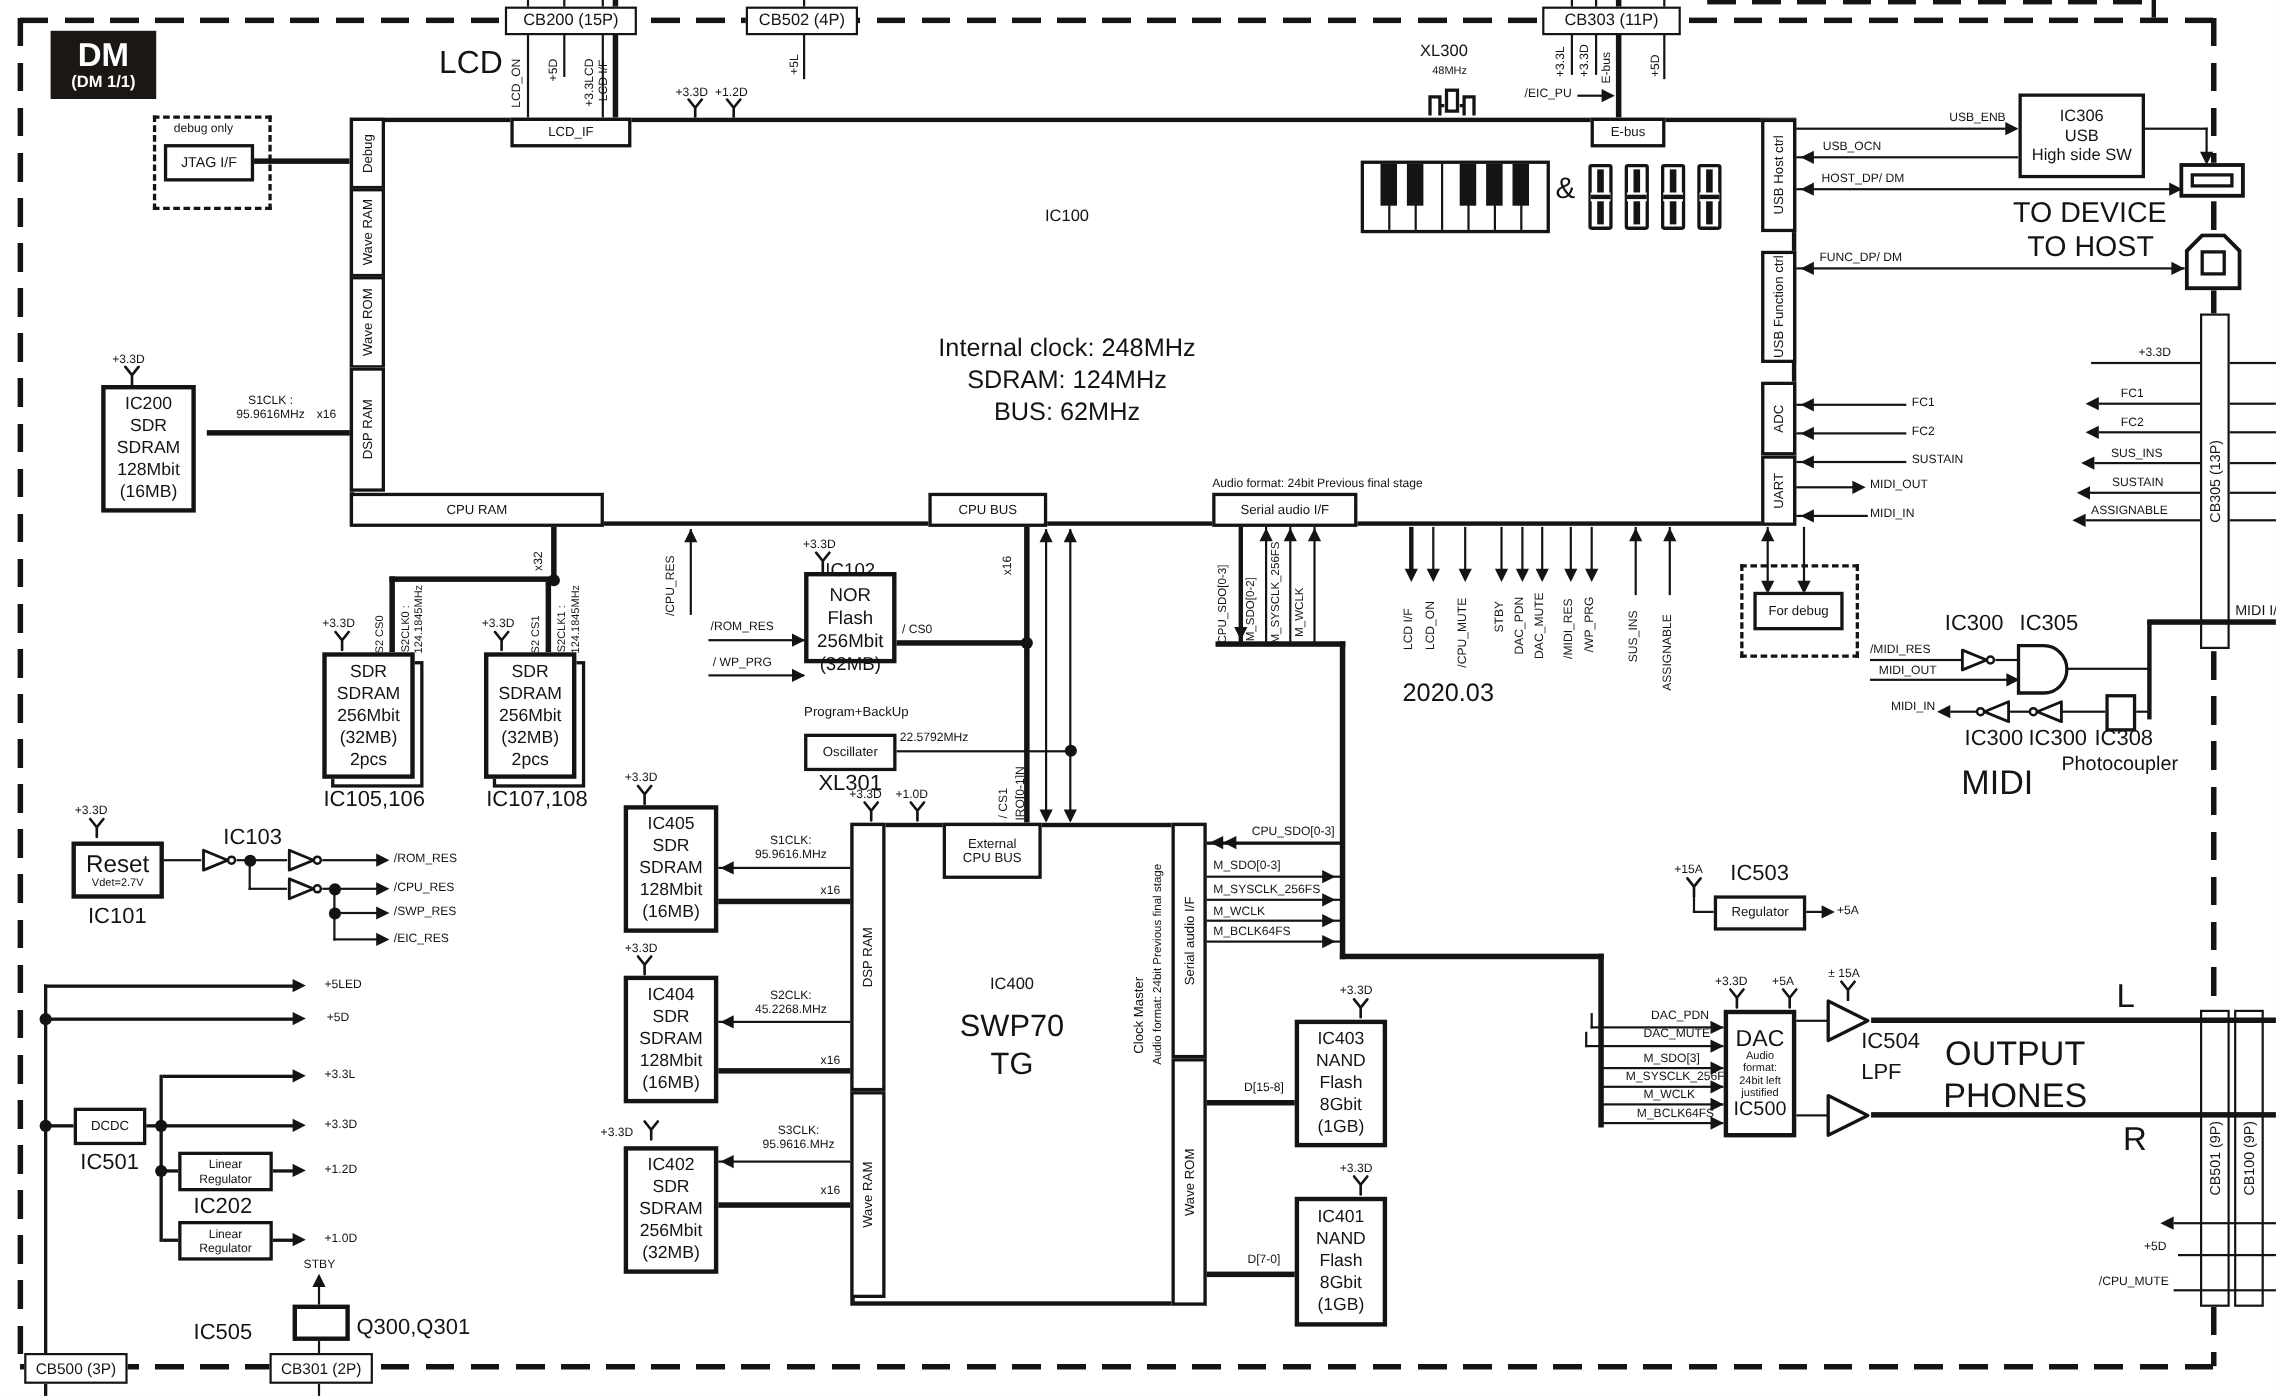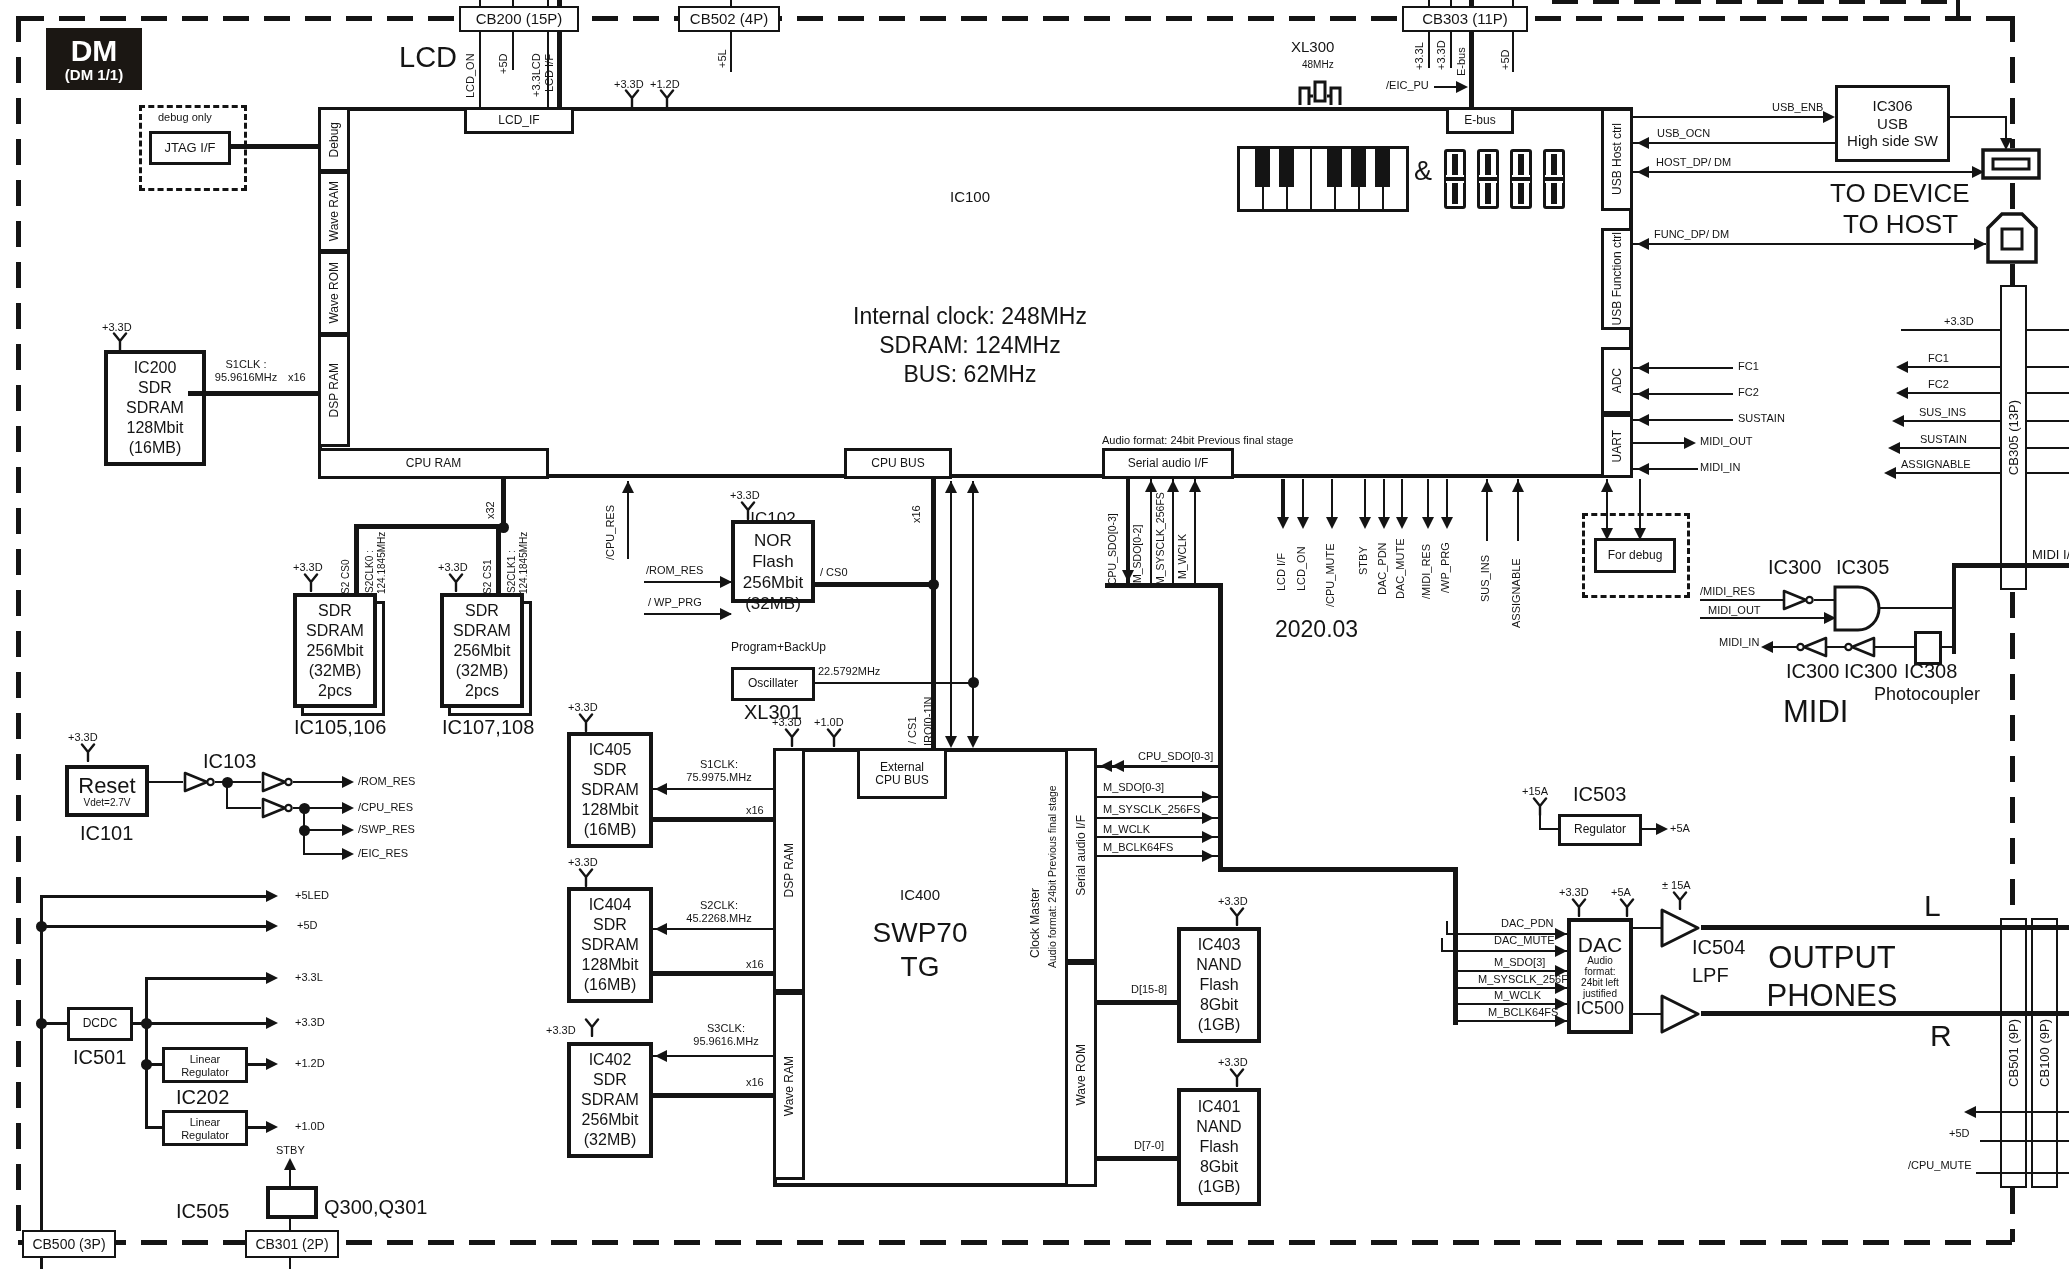--- a/index.html
+++ b/index.html
@@ -344,21 +344,21 @@
   <div class="au" style="left:1601px;top:480px"></div>
   <div class="ad" style="left:1601px;top:528px"></div>
   <div class="ad" style="left:1634px;top:528px"></div>
   <div class="dbox" style="left:1582px;top:513px;width:108px;height:85px"></div>
   <div class="b t c s12" style="left:1594px;top:538px;width:82px;height:35px;line-height:28px">For debug</div>
 
   <div class="t s11" style="left:102px;top:321px">+3.3D</div>
   <svg class="ic" viewBox="0 0 16 19" style="left:112px;top:332px;width:16px;height:19px">
       <use href="#s-pwr"></use>
     </svg>
-  <div class="blk" style="left:104px;top:350px;width:102px;height:116px">IC200
+  <div class="blk" style="left:92px;top:350px;width:86px;height:116px">IC200
 SDR
 SDRAM
 128Mbit
 (16MB)</div>
   <div class="t c s11" style="left:208px;top:358px;width:76px">S1CLK :
 95.9616MHz</div>
   <div class="t s11" style="left:288px;top:371px">x16</div>
   <div class="w" style="left:188px;top:391px;width:130px;height:5px"></div>
 
   <div class="w" style="left:501px;top:479px;width:5px;height:50px"></div>
@@ -554,21 +554,21 @@
   <div class="t s11" style="left:568px;top:701px">+3.3D</div>
   <svg class="ic" viewBox="0 0 16 19" style="left:578px;top:713px;width:16px;height:19px">
       <use href="#s-pwr"></use>
     </svg>
   <div class="blk" style="left:567px;top:732px;width:86px;height:116px">IC405
 SDR
 SDRAM
 128Mbit
 (16MB)</div>
   <div class="t c s11" style="left:680px;top:758px;width:78px">S1CLK:
-75.9975.MHz</div>
+95.9616.MHz</div>
   <div class="w" style="left:653px;top:788px;width:120px;height:2px"></div>
   <div class="al" style="left:655px;top:783px"></div>
   <div class="t s11" style="left:746px;top:804px">x16</div>
   <div class="w" style="left:653px;top:817px;width:120px;height:5px"></div>
   <div class="t s11" style="left:568px;top:856px">+3.3D</div>
   <svg class="ic" viewBox="0 0 16 19" style="left:578px;top:868px;width:16px;height:19px">
       <use href="#s-pwr"></use>
     </svg>
   <div class="blk" style="left:567px;top:887px;width:86px;height:116px">IC404
 SDR

